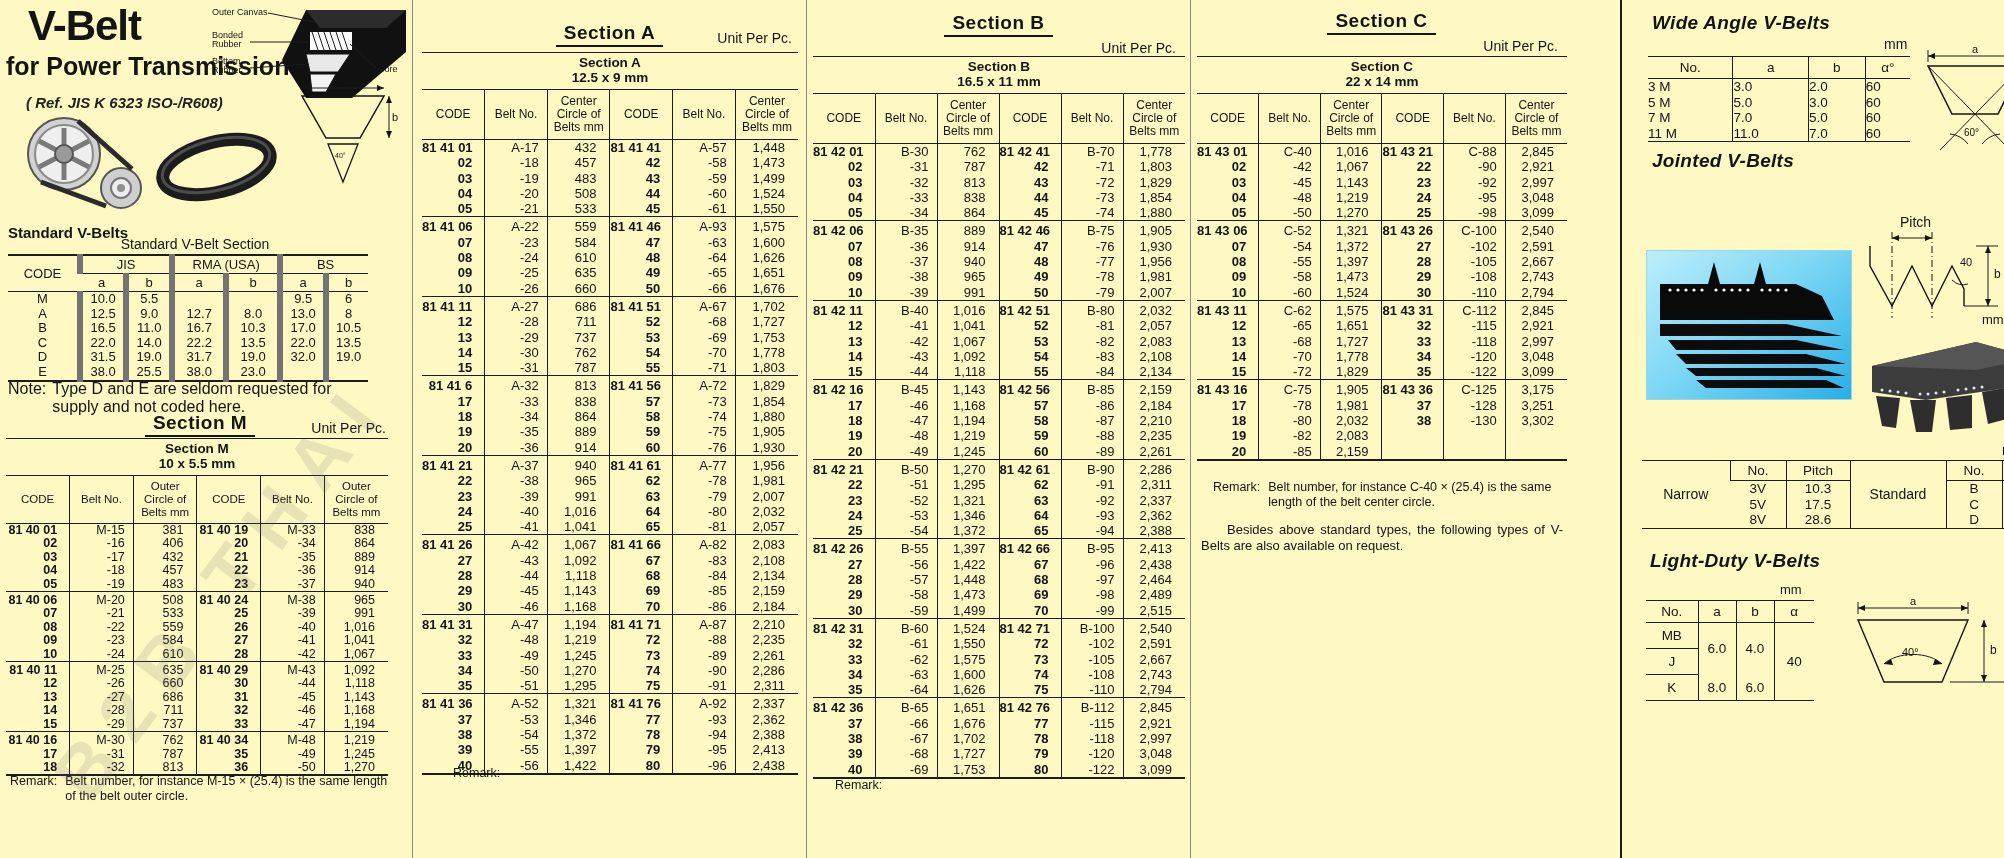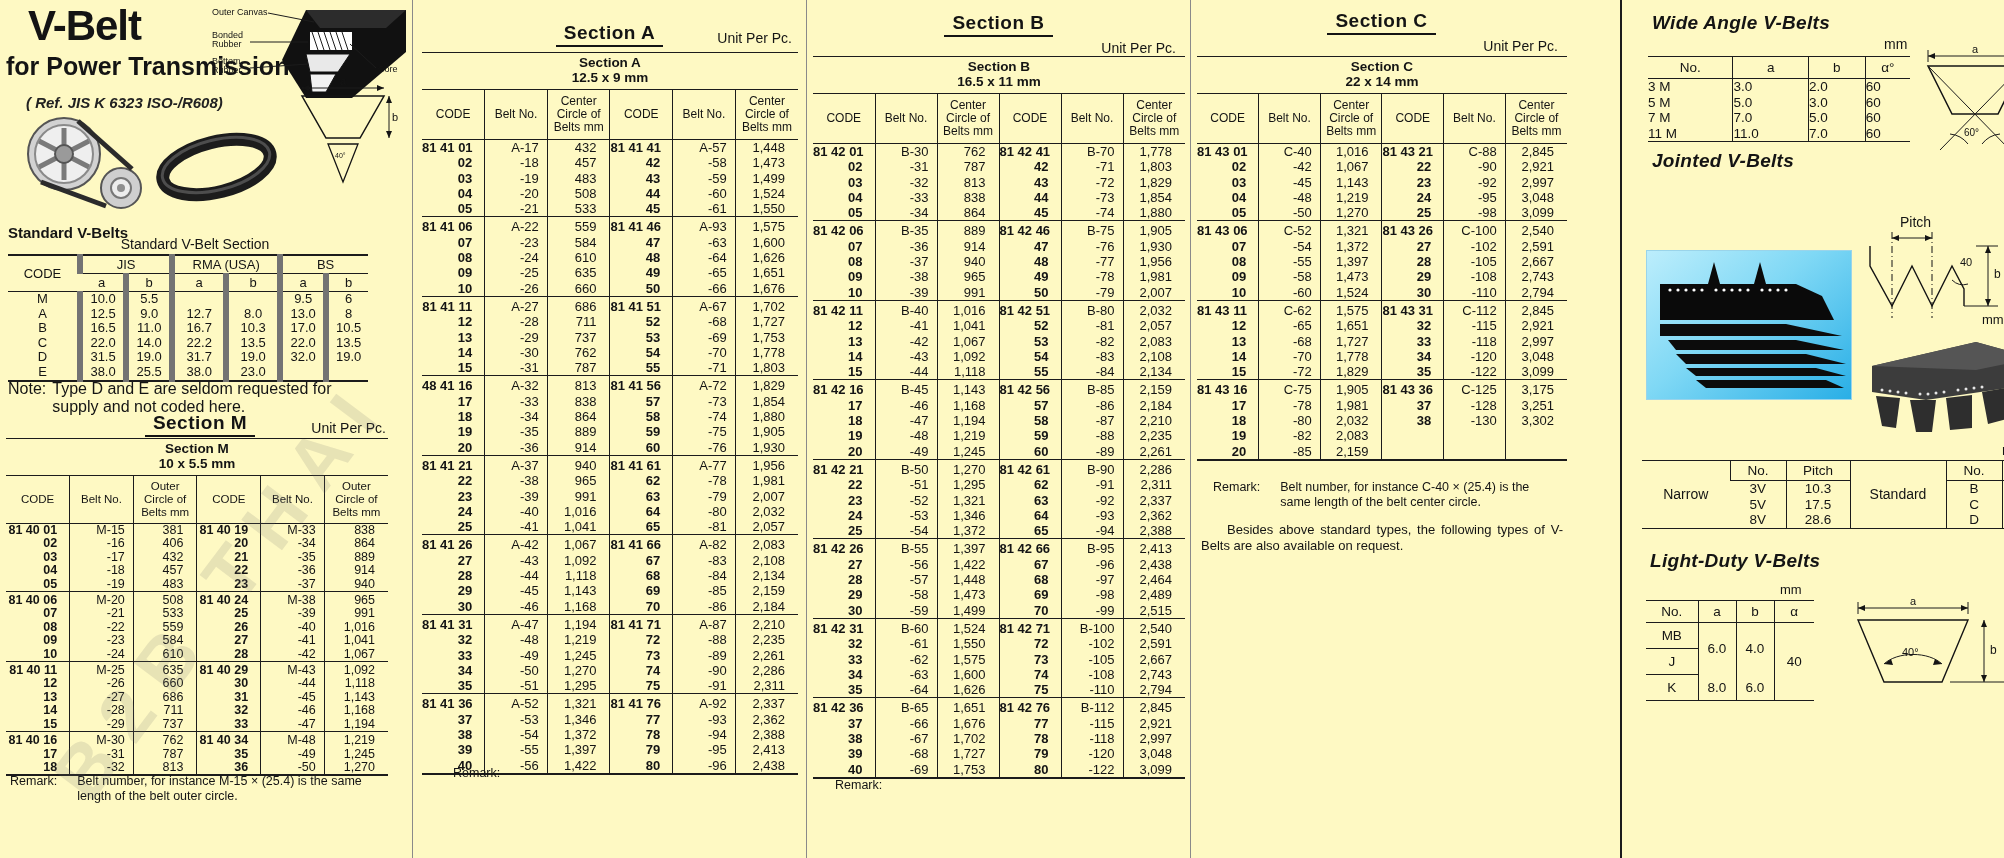--- a/index.html
+++ b/index.html
@@ -60,21 +60,21 @@
   .belt-table tbody td:nth-child(2),.belt-table tbody td:nth-child(5){text-align:right;padding-right:8px}
   .belt-table tbody td:nth-child(3),.belt-table tbody td:nth-child(6){text-align:right;padding-right:13px}
   .m-table tbody td{font-size:12.5px;line-height:13.4px}
   .m-table tr.head th{font-size:11.5px;padding:4px 2px}
 
   .tablebox-a{position:absolute;left:9px;top:52px;width:376px}
   .tablebox-b{position:absolute;left:6px;top:56px;width:372px}
   .tablebox-c{position:absolute;left:6px;top:56px;width:370px}
   .m-tablebox{position:absolute;left:6px;top:438px;width:382px}
 
-  .remark{font-size:12.5px;display:flex;gap:20px;line-height:15px}
+  .remark{font-size:12.5px;display:flex;gap:8px;line-height:15px}
   .remark .rlabel{white-space:nowrap}
   .remark-m{position:absolute;left:10px;top:774px;width:380px}
   .remark-a{position:absolute;left:40px;top:766px;width:340px}
   .remark-b{position:absolute;left:28px;top:778px;width:340px}
   .remark-c{position:absolute;left:22px;top:480px;width:345px}
   .avail-note{position:absolute;left:10px;top:522px;width:362px;font-size:13px;
               text-align:justify;text-indent:26px;line-height:16px}
 
   .watermark{position:absolute;left:44px;top:700px;width:640px;font-size:74px;font-weight:bold;
              color:rgba(110,110,110,.16);transform:rotate(-53deg);transform-origin:60px 40px;
@@ -590,21 +590,21 @@
             </tr>
             <tr>
               <td>15</td>
               <td>-31</td>
               <td>787</td>
               <td>55</td>
               <td>-71</td>
               <td>1,803</td>
             </tr>
             <tr class="grp">
-              <td>48 41 16</td>
+              <td>81 41 6</td>
               <td>A-32</td>
               <td>813</td>
               <td>81 41 56</td>
               <td>A-72</td>
               <td>1,829</td>
             </tr>
             <tr>
               <td>17</td>
               <td>-33</td>
               <td>838</td>

